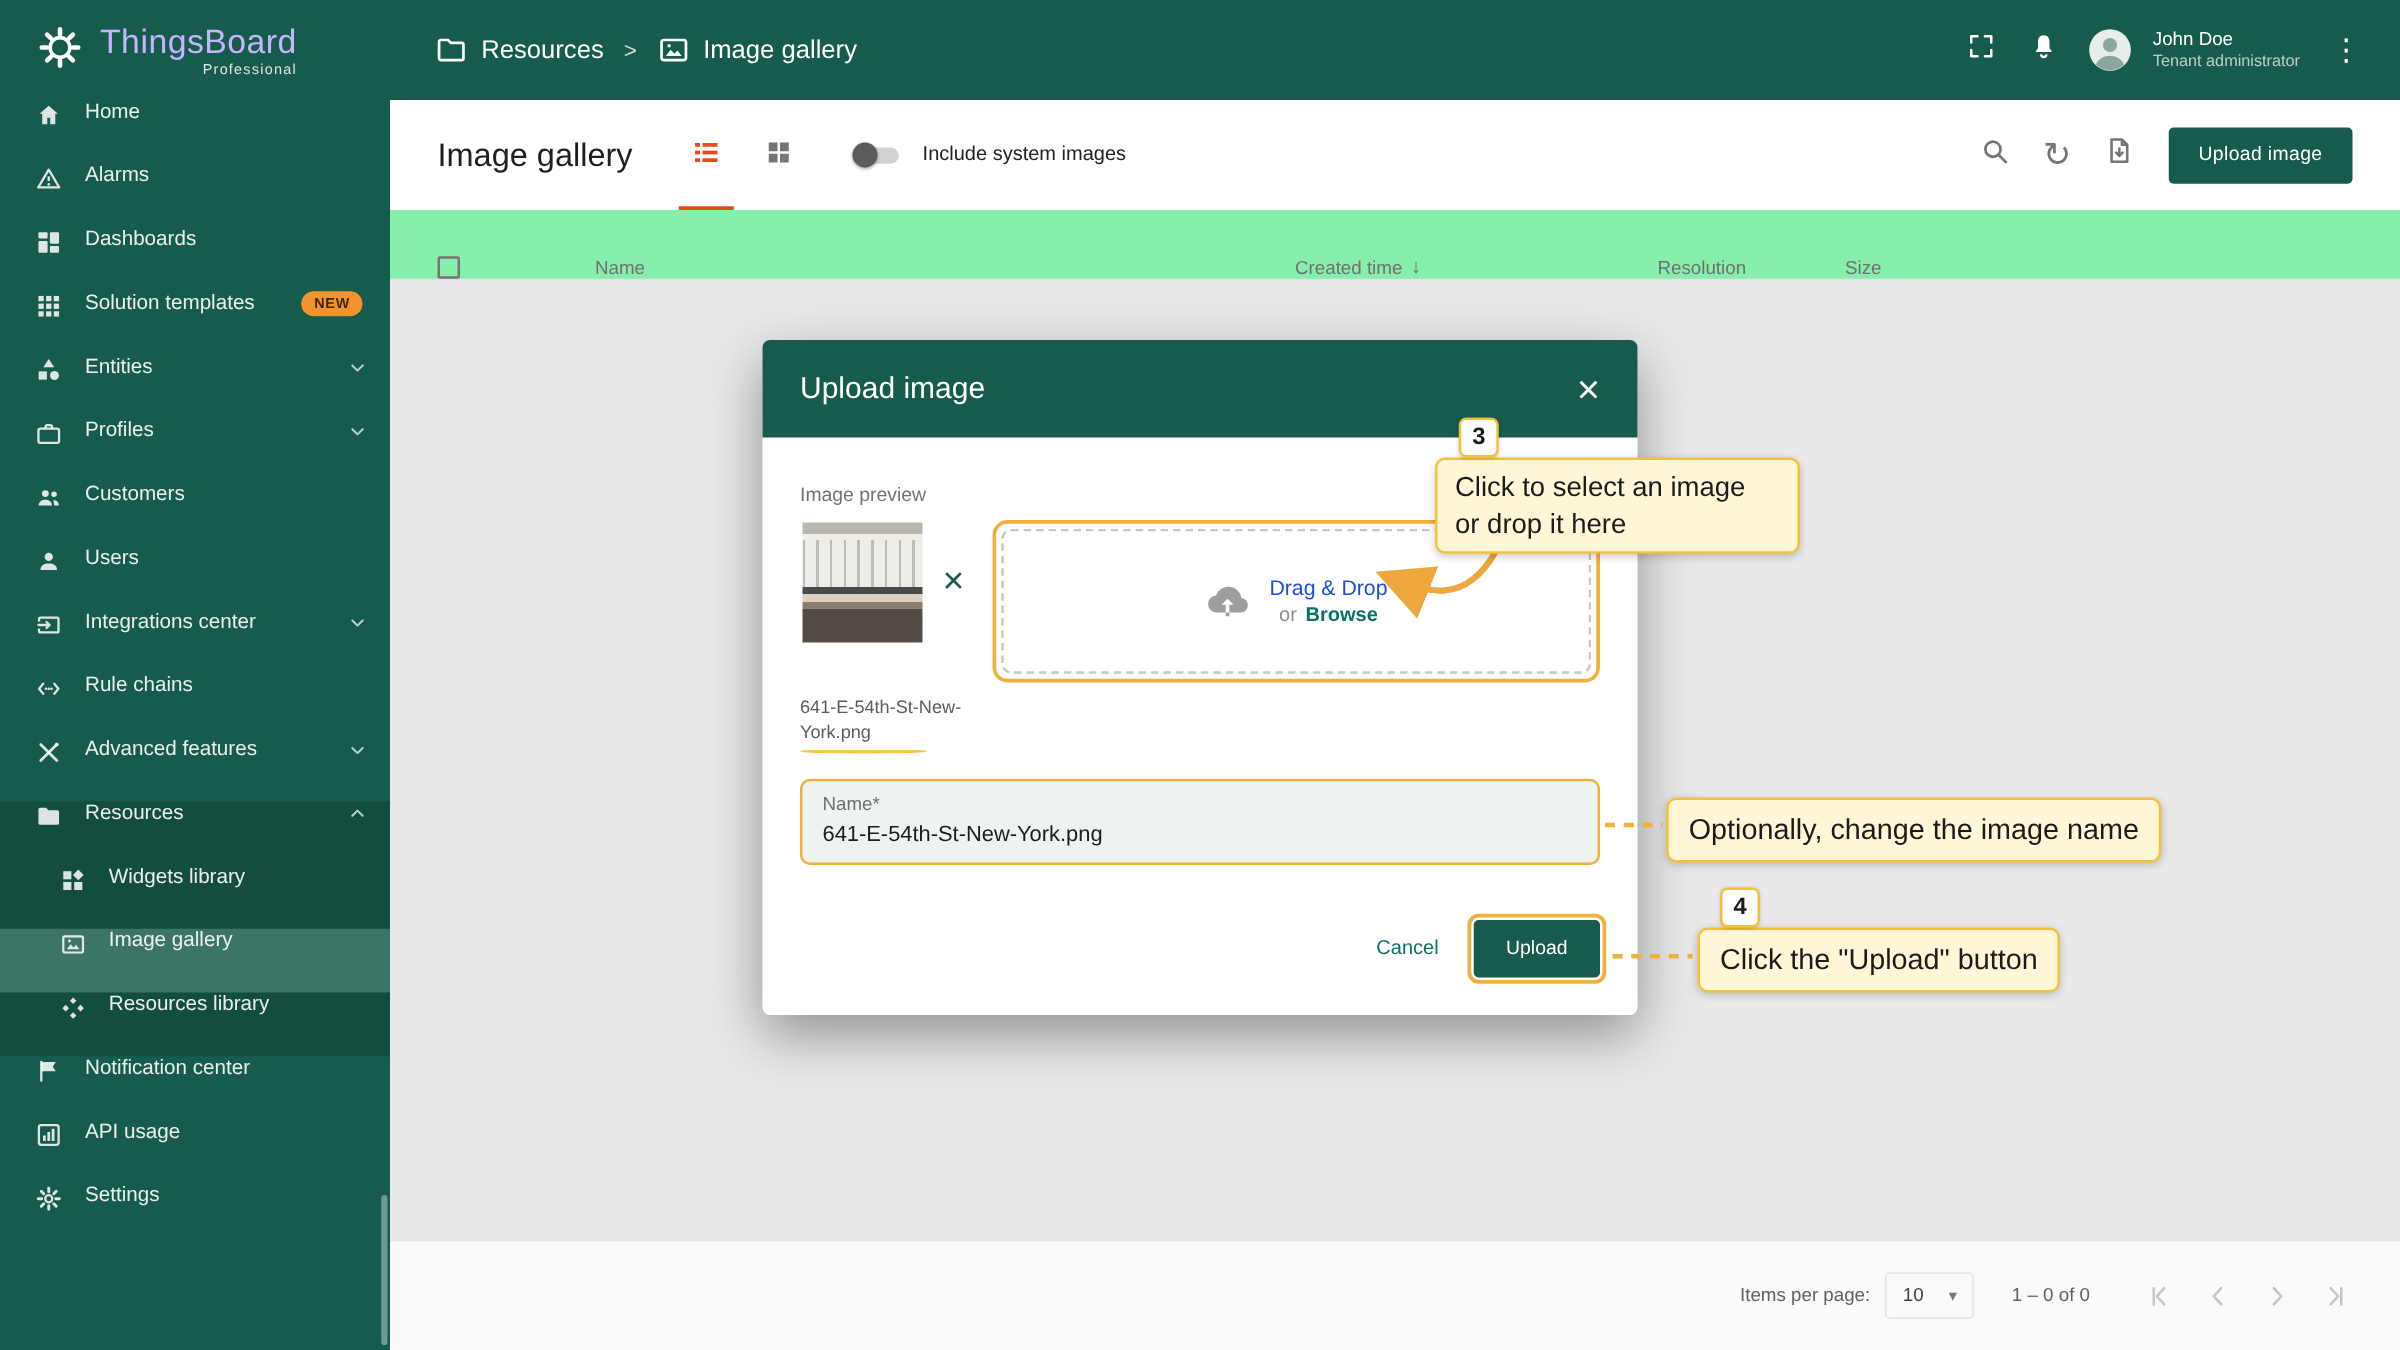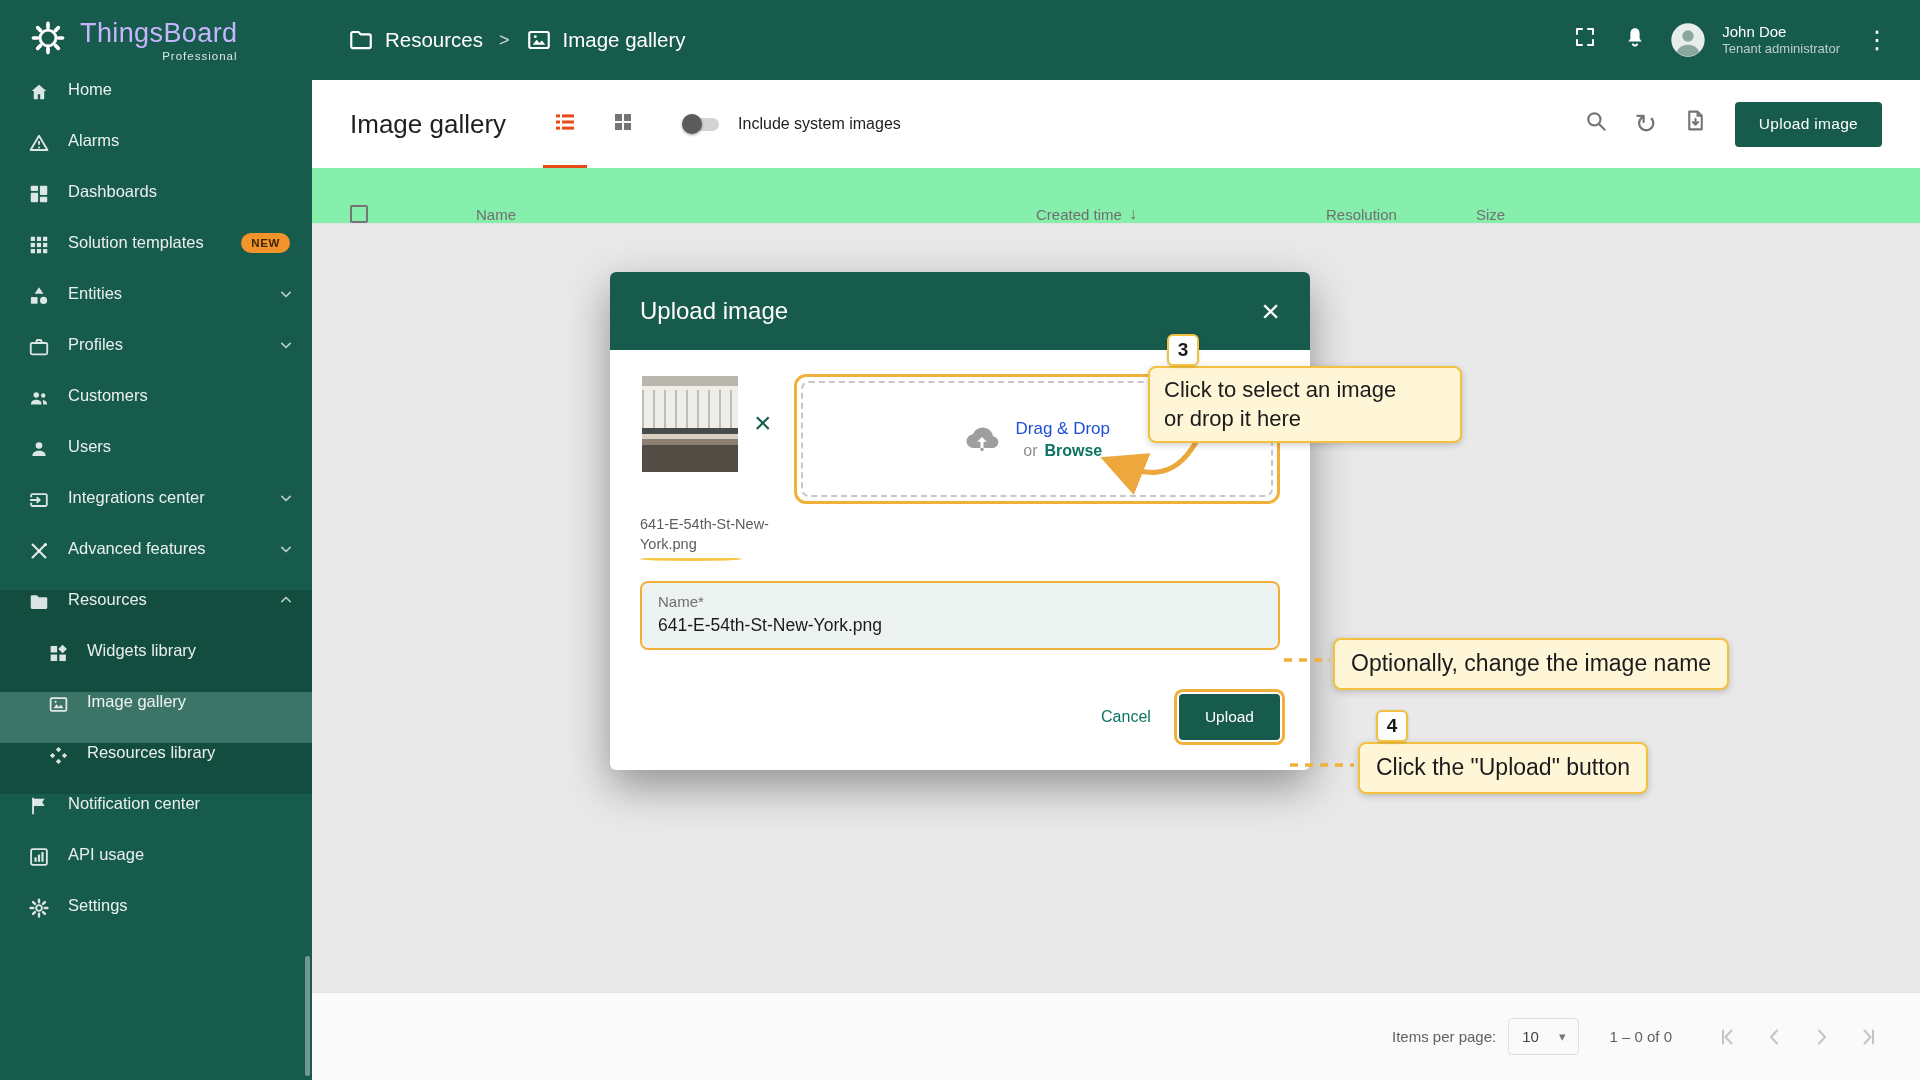--- a/index.html
+++ b/index.html
@@ -126,21 +126,21 @@
 
   
   #annot { position:absolute; left:0; top:0; z-index:60; pointer-events:none; }
   .callout {
     position:absolute; z-index:70;
     background:var(--color-callout-bg,#fff6d8);
     border:2px solid var(--color-callout-border,#f3c13d);
     border-radius:8px; color:#1b1b1b; box-shadow:0 2px 7px rgba(0,0,0,.2);
     line-height:1.3;
   }
-  #c-step3 { left:1148px; top:366px; width:314px; font-size:22px; padding:8px 14px; }
+  #c-step3 { left:1148px; top:366px; width:292px; font-size:22px; padding:8px 14px; }
   #c-rename { left:1333px; top:638px; font-size:23px; padding:9px 16px; white-space:nowrap; }
   #c-step4 { left:1358px; top:742px; font-size:23px; padding:9px 16px; white-space:nowrap; }
   .step-badge {
     position:absolute; z-index:71; width:32px; height:32px;
     background:#fff; border:2px solid var(--color-callout-border,#f3c13d); border-radius:6px;
     display:flex; align-items:center; justify-content:center;
     font-size:19px; font-weight:bold; color:#1b1b1b; box-shadow:0 1px 3px rgba(0,0,0,.18);
   }
   #b-step3 { left:1167px; top:334px; }
   #b-step4 { left:1376px; top:710px; }
@@ -281,20 +281,33 @@
               <path fill="none" stroke="currentColor" stroke-width="2" d="M3.5 9V6.8c0-.7.6-1.3 1.3-1.3h14.4c.7 0 1.3.6 1.3 1.3v10.4c0 .7-.6 1.3-1.3 1.3H4.8c-.7 0-1.3-.6-1.3-1.3V15"></path>
               <path fill="none" stroke="currentColor" stroke-width="2" stroke-linecap="round" stroke-linejoin="round" d="M3 12h9.5M10 9.4l2.8 2.6L10 14.6"></path>
             </svg>
           </span>
         <span class="label">Integrations center</span>
         <span class="chev"><svg viewBox="0 0 24 24" width="20" height="20">
               <path fill="none" stroke="currentColor" stroke-width="2" stroke-linecap="round" stroke-linejoin="round" d="m7 10 5 5 5-5"></path>
             </svg></span>
       </div>
 
+      <div class="nav-item">
+        <span class="icon">
+            <svg viewBox="0 0 24 24" width="22" height="22">
+              <path fill="none" stroke="currentColor" stroke-width="2" stroke-linecap="round" stroke-linejoin="round" d="M7.2 7.5 3.6 12l3.6 4.5M16.8 7.5 20.4 12l-3.6 4.5"></path>
+              <g fill="currentColor">
+                <circle cx="9.6" cy="12" r="1.15"></circle>
+                <circle cx="12" cy="12" r="1.15"></circle>
+                <circle cx="14.4" cy="12" r="1.15"></circle>
+              </g>
+            </svg>
+          </span>
+        <span class="label">Rule chains</span>
+      </div>
 
 
       <div class="nav-item">
         <span class="icon">
             <svg viewBox="0 0 24 24" width="22" height="22">
               <g stroke="currentColor" stroke-width="2.4" stroke-linecap="round" fill="none">
                 <path d="M5 19 19 5"></path>
                 <path d="M5 5l14 14"></path>
               </g>
               <circle cx="19" cy="5" r="1.7" fill="currentColor"></circle>
@@ -550,20 +563,21 @@
     </div>
   </div>
 </div>
 
 <div class="modal">
   <div class="modal-header">
     <span class="modal-title">Upload image</span>
     <button class="modal-close">×</button>
   </div>
   <div class="modal-body">
+    <div class="preview-label">Image preview</div>
 
     <div class="preview-row">
       <span class="thumb-box">
         <span class="thumb"></span>
       </span>
       <button class="remove-btn">×</button>
       <div class="dz-ring">
         <div class="dropzone">
           <span class="dz-cloud">
             <svg viewBox="0 0 24 24" width="36" height="36">

